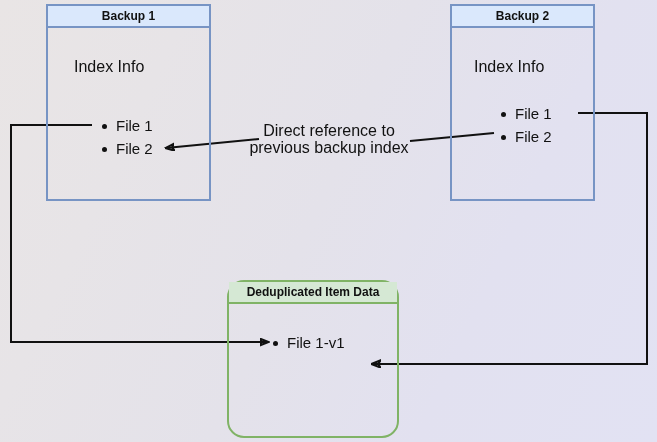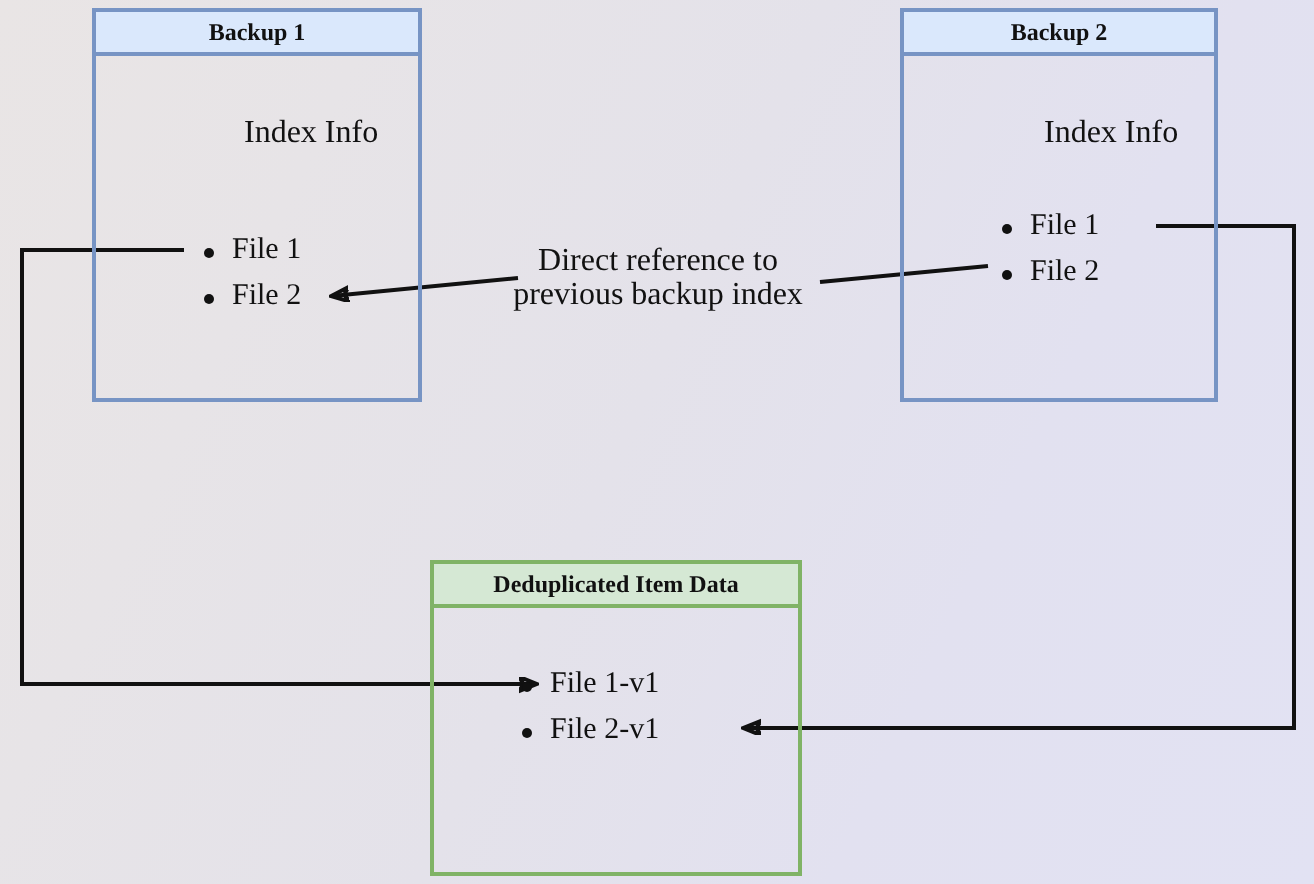--- a/index.html
+++ b/index.html
@@ -12,21 +12,20 @@
     height: 442px;
     font-family: "Liberation Sans", sans-serif;
     overflow: hidden;
   }
   #canvas {
     position: relative;
     width: 657px;
     height: 442px;
     background: linear-gradient(115deg, #e9e5e5 0%, #e7e4e7 22%, #e4e2ea 48%, #e2e1f0 72%, #e2e2f3 100%);
     overflow: hidden;
-    font-family: Liberation Serif, serif;
   }
 
   
   .node {
     position: absolute;
     box-sizing: border-box;
     border: 2px solid;
     background: transparent;
   }
   .node .node-header {
@@ -57,21 +56,20 @@
   .node.green .node-header {
     background: #d5e8d4;
     border-bottom-color: #80b366;
   }
 
   .index-label {
     position: absolute;
     font-size: 16px;
     color: #111111;
     white-space: nowrap;
-    margin-left: 48px;
   }
 
   ul.file-list {
     position: absolute;
     margin: 0;
     padding: 0;
     list-style: none;
   }
   ul.file-list li {
     position: relative;
@@ -141,37 +139,36 @@
     <div class="node-header">Backup 1</div>
     <div class="node-body" style="height:171px;">
       <div class="index-label" style="left:26px; top:30px;">Index Info</div>
       <ul class="file-list" style="left:52px; top:86px;">
         <li>File 1</li>
         <li>File 2</li>
       </ul>
     </div>
   </div>
 
-  <div class="node blue" style="left:450px; top:4px; width:159px; height:197px;">
+  <div class="node blue" style="left:450px; top:4px; width:145px; height:197px;">
     <div class="node-header">Backup 2</div>
     <div class="node-body" style="height:171px;">
       <div class="index-label" style="left:22px; top:30px;">Index Info</div>
       <ul class="file-list" style="left:47px; top:74px;">
         <li>File 1</li>
         <li>File 2</li>
       </ul>
     </div>
   </div>
 
-  <div class="node green" style="left:215px; top:280px; width:186px; height:158px;">
+  <div class="node green" style="left:227px; top:280px; width:172px; height:158px;border-radius:17px;">
     <div class="node-header">Deduplicated Item Data</div>
     <div class="node-body" style="height:132px;">
       <ul class="file-list" style="left:42px; top:27px;">
         <li>File 1-v1</li>
-        <li>File 2-v1</li>
       </ul>
     </div>
   </div>
 
   <div class="edge-note" style="left:249px; top:122px; width:160px;">Direct reference to
 previous backup index</div>
 
 </div>
 
 </body></html>

